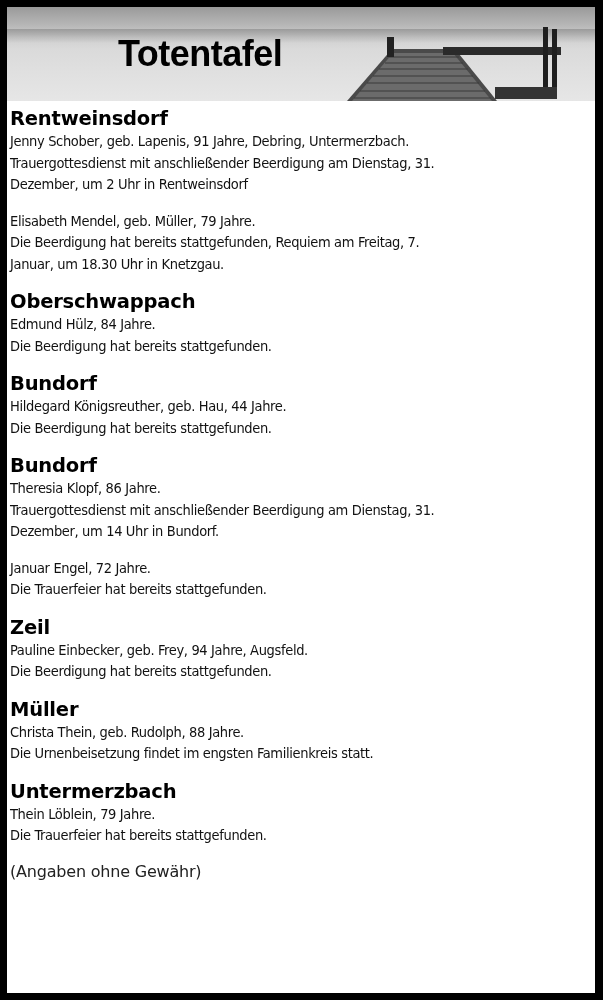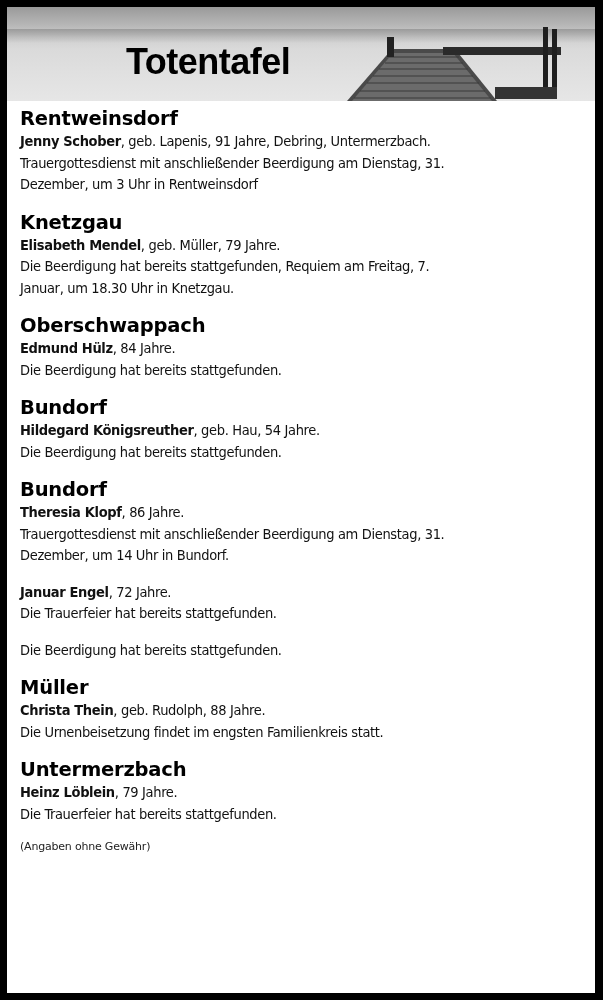--- a/index.html
+++ b/index.html
@@ -2,29 +2,29 @@
 <html><head>
 <meta charset="utf-8">
 <style>
   html, body { margin: 0; padding: 0; background: #000; }
   body { width: 603px; height: 1000px; position: relative; overflow: hidden; font-family: "DejaVu Sans", sans-serif; }
   .frame { position: absolute; left: 7px; top: 7px; width: 588px; height: 986px; background: #fff; overflow: hidden; }
   .banner { position: relative; height: 94px; overflow: hidden;
     background: linear-gradient(180deg, #9a9a9a 0%, #b8b8b8 20%, #cfcfcf 32%, #dadada 45%, #e0e0e0 70%, #e6e6e6 100%); }
   .banner .haze { position: absolute; left: 0; right: 0; top: 22px; height: 14px;
     background: linear-gradient(180deg, rgba(120,120,120,0.5), rgba(220,220,220,0)); }
-  .banner h1 { position: absolute; left: 107px; top: 22px; margin: 12px; font-family: "Liberation Sans", sans-serif;
+  .banner h1 { position: absolute; left: 107px; top: 22px; margin: 4px; font-family: "Liberation Sans", sans-serif;
     font-weight: bold; font-size: 36px; color: #000; letter-spacing: -0.5px; }
   .banner svg { position: absolute; left: 0; top: 0; }
-  .content { padding: 6px 0 0 13px; }
+  .content { padding: 6px 0 0 3px; }
   .entry { margin-bottom: 15px; }
   .place { font-weight: bold; font-size: 19.5px; line-height: 24px; color: #000; letter-spacing: -0.2px; }
   .line { font-size: 14.5px; line-height: 21.5px; color: #111; letter-spacing: -0.35px; font-stretch: condensed; }
-  .name { font-weight: bold; }
-  .disclaimer { font-size: 11px; color: #222; margin-top: 12px; letter-spacing: -0.2px; }
+  .name { font-weight: normal; }
+  .disclaimer { font-size: 16px; color: #222; margin-top: 12px; letter-spacing: -0.2px; }
 </style>
 </head>
 <body>
 
 <div class="frame">
   <div class="banner">
     <div class="haze"></div>
     <svg width="588" height="94">
       <polygon points="340,94 385,42 448,42 490,94" fill="#4a4a4a"></polygon>
       <polygon points="345,94 386,46 446,46 485,94" fill="#6b6b6b"></polygon>
@@ -44,56 +44,57 @@
       <rect x="488" y="80" width="62" height="12" fill="#333"></rect>
     </svg>
     <h1>Totentafel</h1>
   </div>
 
   <div class="content">
     <div class="entry">
       <div class="place">Rentweinsdorf</div>
       <div class="line"><span class="name">Jenny Schober</span><span>, geb. Lapenis, 91 Jahre, Debring, Untermerzbach.</span></div>
       <div class="line">Trauergottesdienst mit anschließender Beerdigung am Dienstag, 31.</div>
-      <div class="line">Dezember, um 3 Uhr in Rentweinsdorf</div>
+      <div class="line">Dezember, um 2 Uhr in Rentweinsdorf</div>
     </div>
     <div class="entry">
-      <div class="place">Knetzgau</div>
       <div class="line"><span class="name">Elisabeth Mendel</span><span>, geb. Müller, 79 Jahre.</span></div>
       <div class="line">Die Beerdigung hat bereits stattgefunden, Requiem am Freitag, 7.</div>
       <div class="line">Januar, um 18.30 Uhr in Knetzgau.</div>
     </div>
     <div class="entry">
       <div class="place">Oberschwappach</div>
       <div class="line"><span class="name">Edmund Hülz</span><span>, 84 Jahre.</span></div>
       <div class="line">Die Beerdigung hat bereits stattgefunden.</div>
     </div>
     <div class="entry">
       <div class="place">Bundorf</div>
-      <div class="line"><span class="name">Hildegard Königsreuther</span><span>, geb. Hau, 54 Jahre.</span></div>
+      <div class="line"><span class="name">Hildegard Königsreuther</span><span>, geb. Hau, 44 Jahre.</span></div>
       <div class="line">Die Beerdigung hat bereits stattgefunden.</div>
     </div>
     <div class="entry">
       <div class="place">Bundorf</div>
       <div class="line"><span class="name">Theresia Klopf</span><span>, 86 Jahre.</span></div>
       <div class="line">Trauergottesdienst mit anschließender Beerdigung am Dienstag, 31.</div>
       <div class="line">Dezember, um 14 Uhr in Bundorf.</div>
     </div>
     <div class="entry">
       <div class="line"><span class="name">Januar Engel</span><span>, 72 Jahre.</span></div>
       <div class="line">Die Trauerfeier hat bereits stattgefunden.</div>
     </div>
     <div class="entry">
+      <div class="place">Zeil</div>
+      <div class="line"><span class="name">Pauline Einbecker</span><span>, geb. Frey, 94 Jahre, Augsfeld.</span></div>
       <div class="line">Die Beerdigung hat bereits stattgefunden.</div>
     </div>
     <div class="entry">
       <div class="place">Müller</div>
       <div class="line"><span class="name">Christa Thein</span><span>, geb. Rudolph, 88 Jahre.</span></div>
       <div class="line">Die Urnenbeisetzung findet im engsten Familienkreis statt.</div>
     </div>
     <div class="entry">
       <div class="place">Untermerzbach</div>
-      <div class="line"><span class="name">Heinz Löblein</span><span>, 79 Jahre.</span></div>
+      <div class="line"><span class="name">Thein Löblein</span><span>, 79 Jahre.</span></div>
       <div class="line">Die Trauerfeier hat bereits stattgefunden.</div>
     </div>
     <div class="disclaimer">(Angaben ohne Gewähr)</div>
   </div>
 </div>
 
 </body></html>

